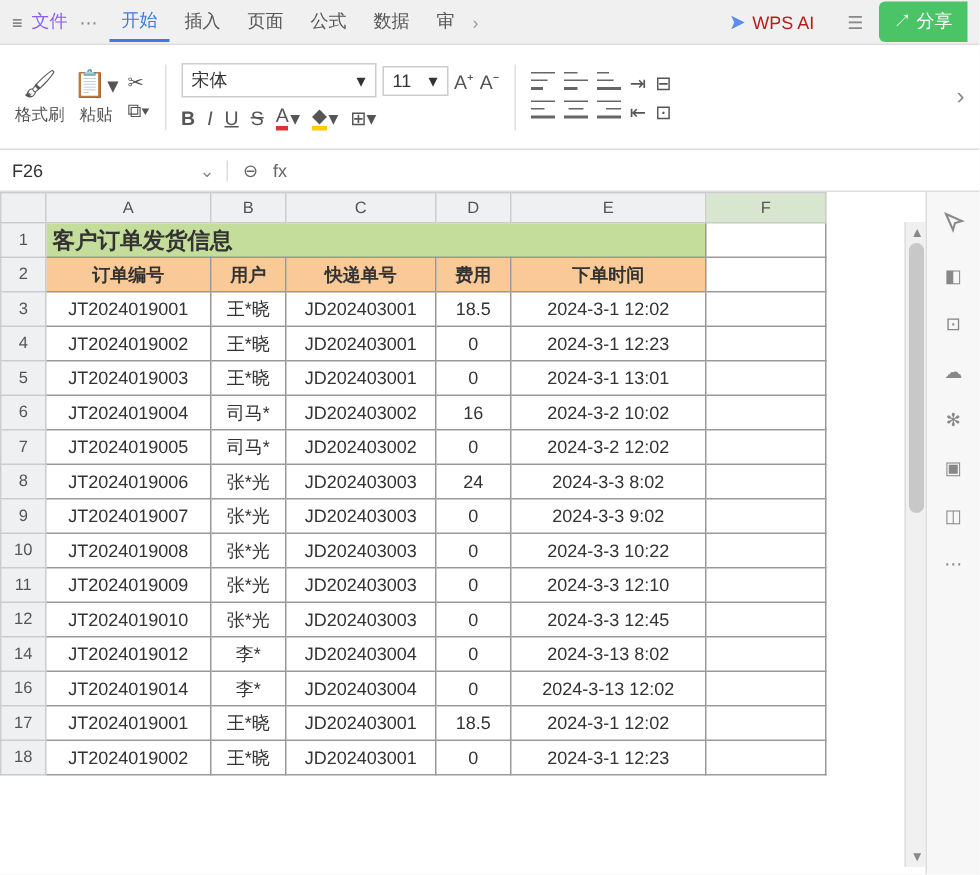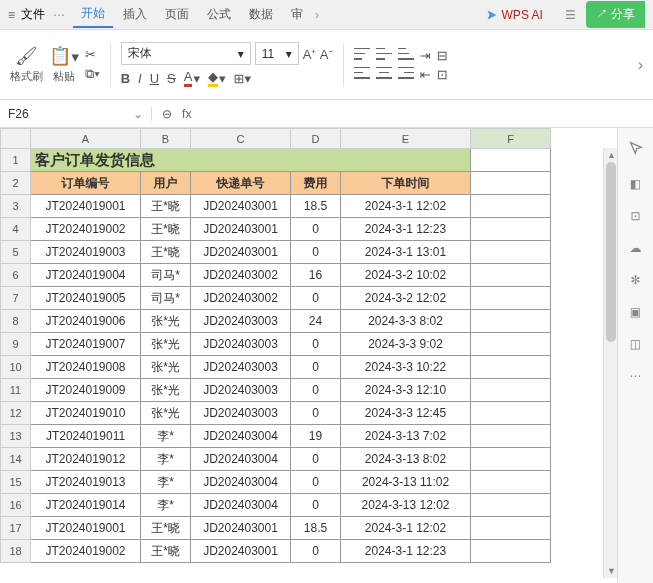--- a/index.html
+++ b/index.html
@@ -1,35 +1,35 @@
 <!DOCTYPE html>
 <html><head>
 <meta charset="utf-8">
 <style>
 *{box-sizing:border-box;margin:0;padding:0;font-family:"Microsoft YaHei",sans-serif}
 body{background:#f5f5f5;width:653px;height:583px;overflow:hidden;font-size:12px;color:#333}
 .tabbar{height:30px;background:#f0f0f0;display:flex;align-items:center;padding:0 8px;gap:2px;border-bottom:1px solid #ddd}
 .tabbar .menu-icon{margin-right:4px;color:#666}
-.tabbar .file-txt{color:#000000;margin-right:6px}
+.tabbar .file-txt{color:#8b5cf6;margin-right:6px}
 .tabbar .dots{color:#888;margin-right:6px}
 .tabbar .tab{padding:4px 8px;color:#555;cursor:pointer}
 .tabbar .tab.active{color:#3a7de0;border-bottom:2px solid #3a7de0;font-weight:500}
 .tabbar .chev{color:#999;margin-left:2px}
 .tabbar .spacer{flex:1}
 .tabbar .ai{display:flex;align-items:center;gap:4px;color:#b91c1c}
 .tabbar .ai svg{width:12px;height:12px}
 .tabbar .lines{margin-left:20px;color:#888}
 .tabbar .share{background:#4ac466;color:#fff;padding:5px 10px;border-radius:4px 0 0 4px;margin-left:8px}
 .ribbon{background:#fff;border-bottom:1px solid #ddd;display:flex;align-items:center;padding:6px 10px;gap:6px;height:70px}
 .grp{display:flex;flex-direction:column;align-items:center;gap:2px}
 .grp .ico{font-size:18px;color:#555}
 .grp .lbl{font-size:11px;color:#555}
 .sep{width:1px;height:44px;background:#e0e0e0;margin:0 4px}
 .row2{display:flex;flex-direction:column;gap:4px}
-.fontrow{display:flex;gap:4px;}
+.fontrow{display:flex;gap:4px;align-items:center}
 .fontname{border:1px solid #ccc;padding:2px 6px;width:130px;background:#fff;display:flex;justify-content:space-between;align-items:center}
 .fontsize{border:1px solid #ccc;padding:2px 6px;width:44px;background:#fff;display:flex;justify-content:space-between;align-items:center}
 .btnrow{display:flex;gap:8px;align-items:center}
 .tbtn{color:#555;cursor:pointer;font-size:13px;display:flex;align-items:center;gap:1px}
 .alignrow{display:flex;gap:6px}
 .align-ico{width:16px;height:12px;display:flex;flex-direction:column;justify-content:space-between;cursor:pointer}
 .align-ico span{height:1.5px;background:#666}
 .ribbon .more{margin-left:auto;color:#888;font-size:16px}
 .namebox{height:28px;background:#fff;border-bottom:1px solid #ddd;display:flex;align-items:center}
 .cellref{width:152px;border-right:1px solid #ddd;padding:0 8px;display:flex;justify-content:space-between;align-items:center}
@@ -286,44 +286,26 @@
           <tr>
             <th class="rowh">12</th>
             <td>JT2024019010</td>
             <td>张*光</td>
             <td>JD202403003</td>
             <td>0</td>
             <td>2024-3-3 12:45</td>
             <td></td>
           </tr>
           <tr>
-            <th class="rowh">13</th>
-            <td>JT2024019011</td>
-            <td>李*</td>
-            <td>JD202403004</td>
-            <td>19</td>
-            <td>2024-3-13 7:02</td>
-            <td></td>
-          </tr>
-          <tr>
             <th class="rowh">14</th>
             <td>JT2024019012</td>
             <td>李*</td>
             <td>JD202403004</td>
             <td>0</td>
             <td>2024-3-13 8:02</td>
-            <td></td>
-          </tr>
-          <tr>
-            <th class="rowh">15</th>
-            <td>JT2024019013</td>
-            <td>李*</td>
-            <td>JD202403004</td>
-            <td>0</td>
-            <td>2024-3-13 11:02</td>
             <td></td>
           </tr>
           <tr>
             <th class="rowh">16</th>
             <td>JT2024019014</td>
             <td>李*</td>
             <td>JD202403004</td>
             <td>0</td>
             <td>2024-3-13 12:02</td>
             <td></td>

